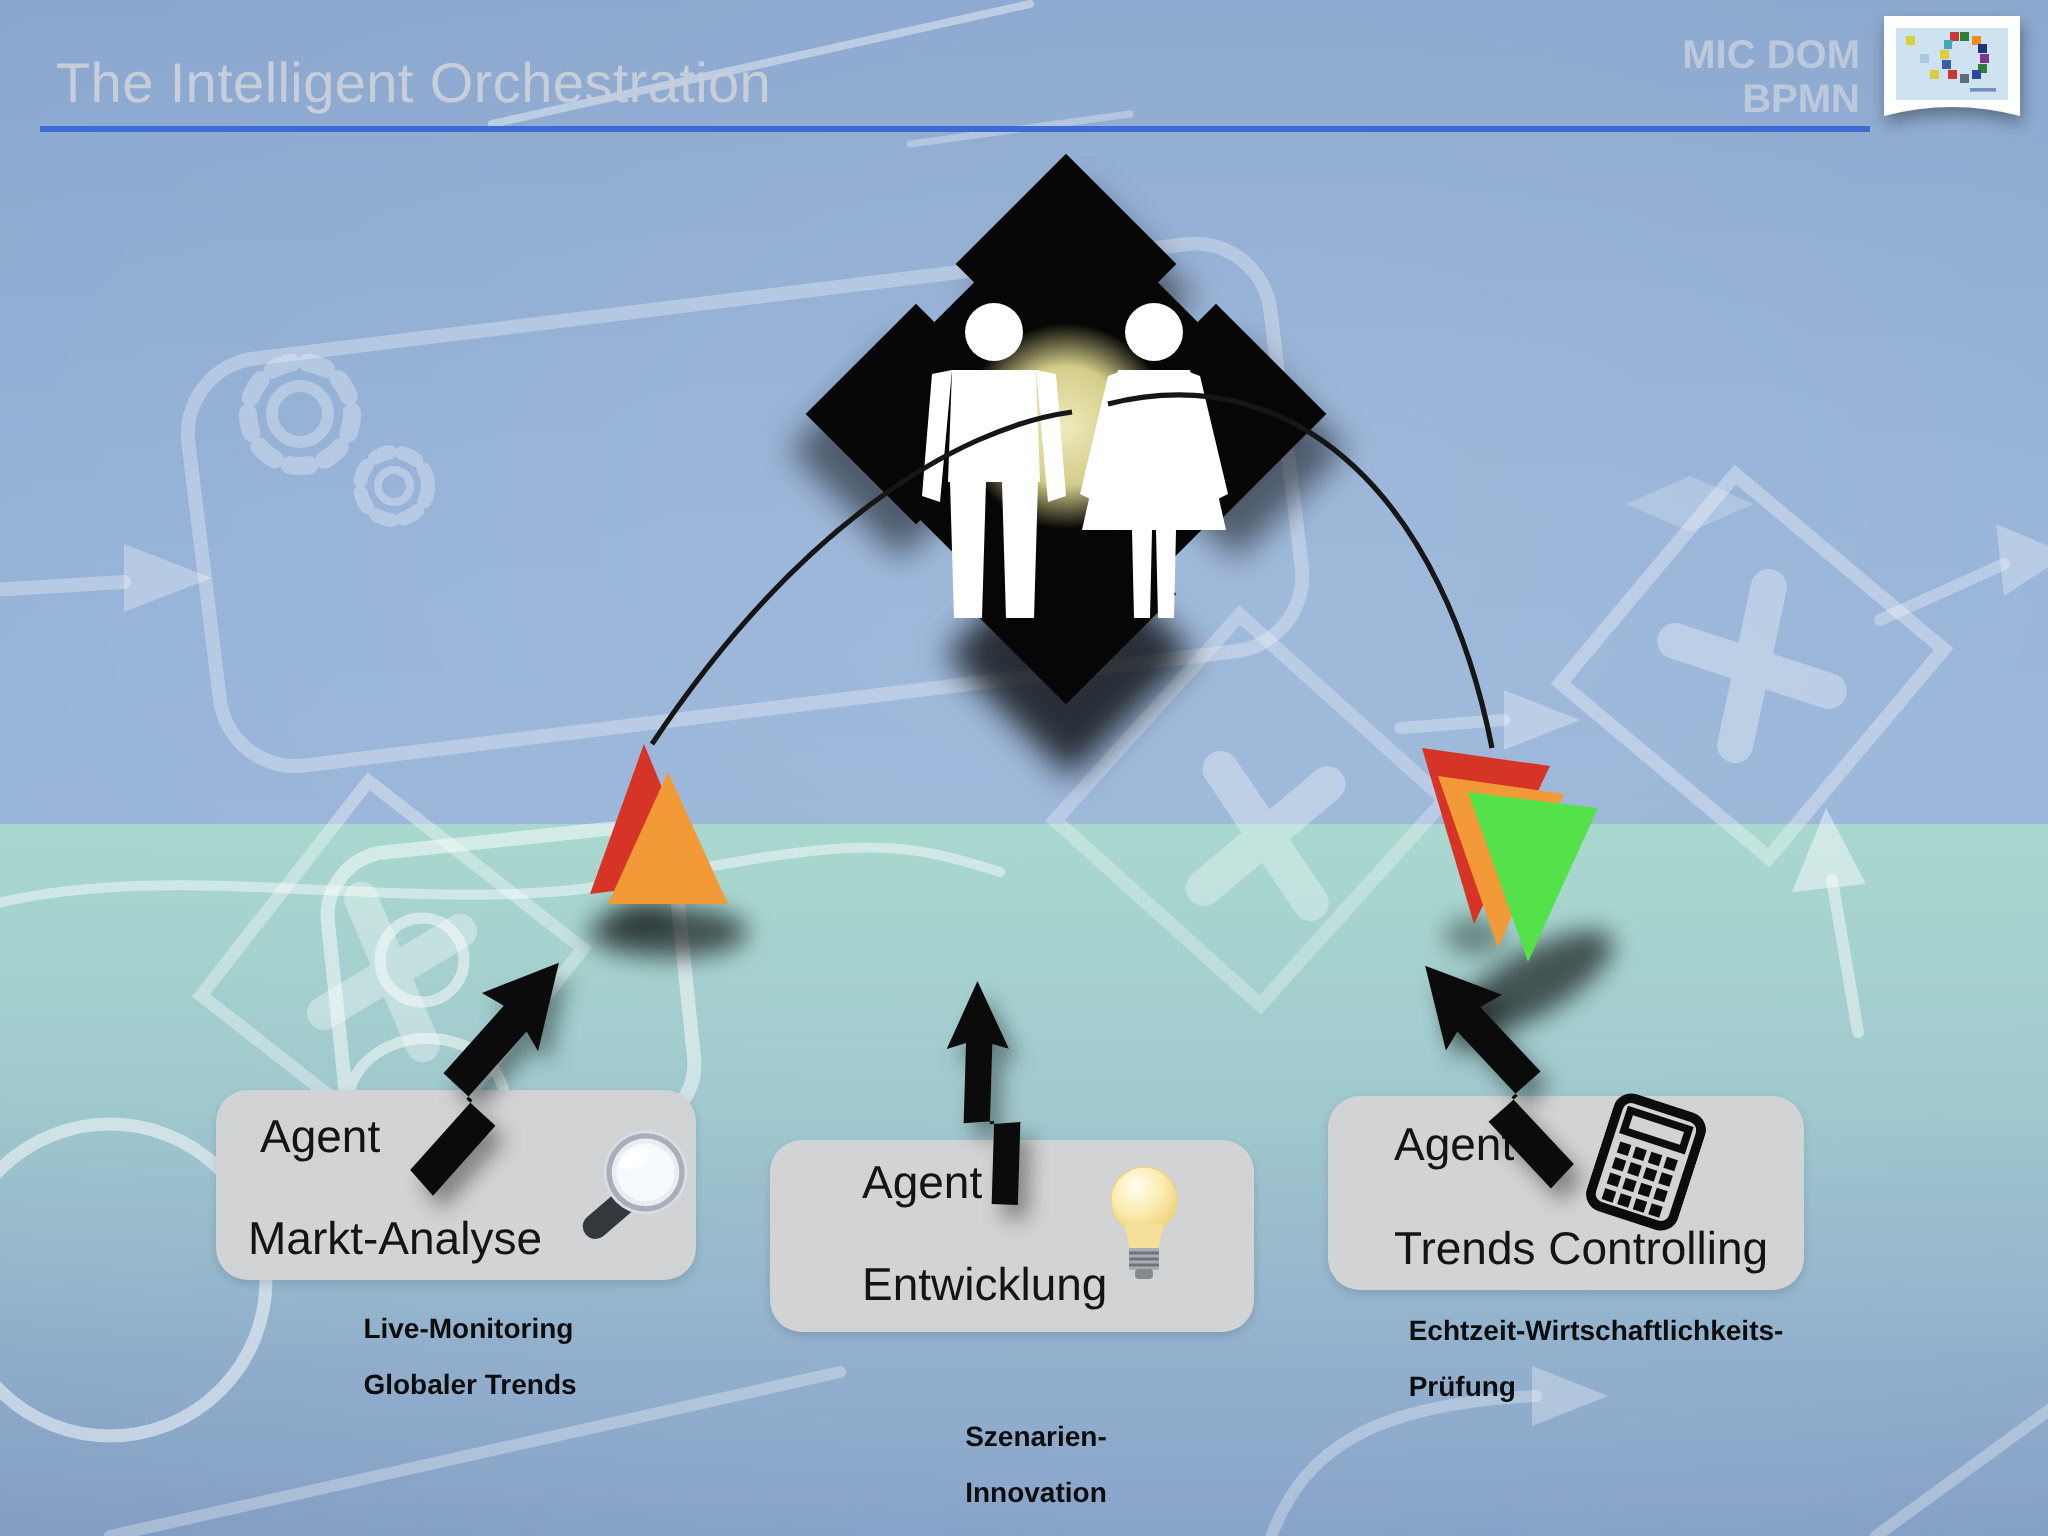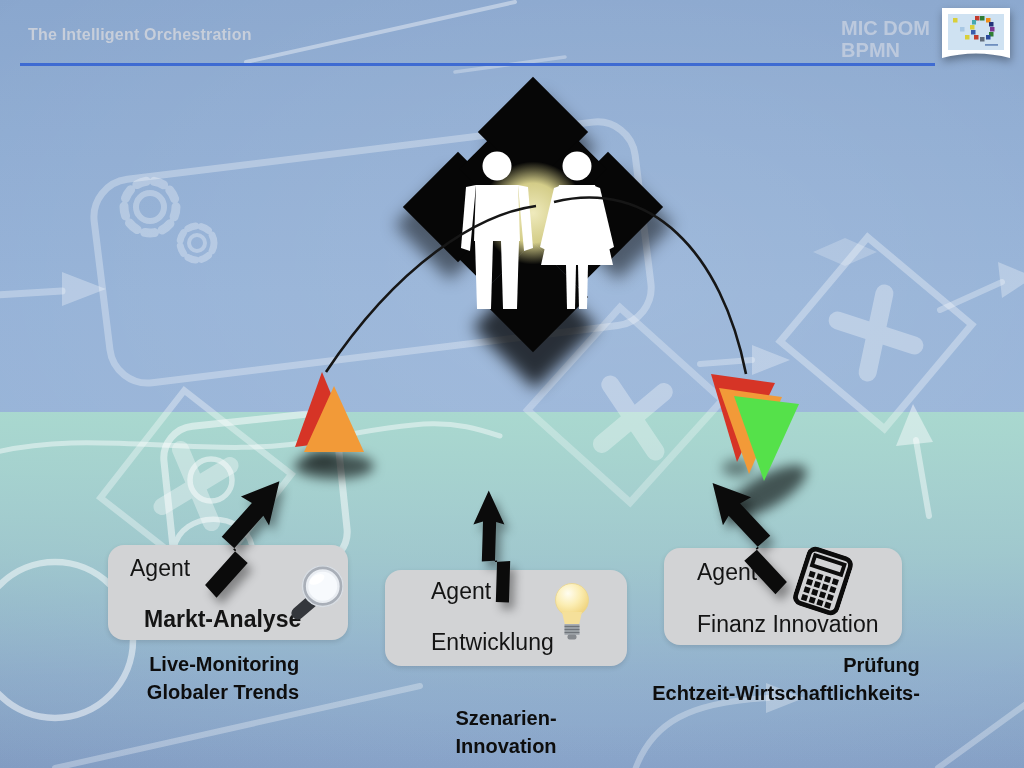--- a/index.html
+++ b/index.html
@@ -25,63 +25,63 @@
   }
 
   svg.art    { position:absolute; left:0; top:0; z-index:2; }
   svg.fg-art { position:absolute; z-index:6; pointer-events:none;
                filter:drop-shadow(5px 7px 5px rgba(0,0,0,0.38)); }
 
   
   .header { position:absolute; inset:0; z-index:8; pointer-events:none; }
   .page-title {
     position:absolute; left:28px; top:26px;
-    font-size:16px; font-weight:bold; letter-spacing:0.2px;
+    font-size:28px; font-weight:normal; letter-spacing:0.2px;
     color:var(--title_text, #C7CEDA);
   }
   .title-underline {
     position:absolute; left:20px; top:63px; width:915px; height:2.5px;
     background:var(--underline, #3E6BD2);
   }
   .watermark {
-    position:absolute; right:94px; top:17px; text-align:left;
+    position:absolute; right:94px; top:17px; text-align:right;
     font-size:20px; font-weight:bold; line-height:22px;
     color:var(--watermark_text, #BCC9DD);
   }
   .logo-wrap { position:absolute; left:941px; top:7px;
                filter:drop-shadow(1px 4px 4px rgba(0,0,0,0.35)); }
 
   
   .agent-box {
     position:absolute; z-index:4; border-radius:16px;
     background:var(--box_bg, #D2D3D5);
     box-shadow:0 2px 5px rgba(0,0,0,0.12);
   }
   #box-market     { left:108px; top:545px; width:240px; height:95px; }
   #box-innovation { left:385px; top:570px; width:242px; height:96px; }
   #box-finance    { left:664px; top:548px; width:238px; height:97px; }
   .agent-name, .agent-role {
     position:absolute; font-size:23px; color:var(--box_text, #141414); white-space:nowrap;
   }
   #box-market .agent-name     { left:22px; top:10px; }
-  #box-market .agent-role     { left:36px; top:61px;font-weight:bold; }
+  #box-market .agent-role     { left:16px; top:61px; }
   #box-innovation .agent-name { left:46px; top:8px; }
   #box-innovation .agent-role { left:46px; top:59px; }
   #box-finance .agent-name    { left:33px; top:11px; }
   #box-finance .agent-role    { left:33px; top:63px; }
   .box-icon { position:absolute; }
   #box-market .box-icon     { left:180px; top:15px; }
   #box-innovation .box-icon { left:169px; top:10px; }
   #box-finance .box-icon    { left:135px; top:2px; transform:rotate(18deg); }
 
   
   .caption {
     position:absolute; z-index:5; transform:translateX(-50%);
-    text-align:right; font-weight:bold; font-size:20px; line-height:28px;
-    color:var(--caption_text, #0D0D0D); white-space:nowrap;
+    text-align:left; font-weight:bold; font-size:14px; line-height:28px;
+    color:var(--caption_text, #0D0D0D); white-space:nowrap;margin-left:12px;
   }
   #caption-market     { left:223px; top:650px; }
   #caption-innovation { left:506px; top:704px; }
   #caption-finance    { left:786px; top:651px; }
 </style>
 </head>
 <body>
 
 <div class="slide">
 
@@ -255,21 +255,21 @@
       <rect x="10.5" y="43" width="15" height="11" fill="#A8ADB3"></rect>
       <line x1="10.5" y1="45.5" x2="25.5" y2="45.5" stroke="#6F747A" stroke-width="1.5"></line>
       <line x1="10.5" y1="48.5" x2="25.5" y2="48.5" stroke="#6F747A" stroke-width="1.5"></line>
       <line x1="10.5" y1="51.5" x2="25.5" y2="51.5" stroke="#6F747A" stroke-width="1.5"></line>
       <rect x="13.5" y="53.5" width="9" height="5" rx="2" fill="#85898E"></rect>
     </svg>
   </div>
 
   <div class="agent-box" id="box-finance">
     <span class="agent-name">Agent</span>
-    <span class="agent-role">Finanz Innovation</span>
+    <span class="agent-role">Trends Controlling</span>
     <svg class="box-icon" width="48" height="62" viewBox="0 0 50 64">
       <rect x="2.5" y="2.5" width="45" height="59" rx="7" fill="none" stroke="#0C0C0C" stroke-width="5"></rect>
       <rect x="9" y="9" width="32" height="11" fill="none" stroke="#0C0C0C" stroke-width="4"></rect>
       <g fill="#0C0C0C">
         <rect x="9" y="26" width="6" height="6"></rect>
           <rect x="17.5" y="26" width="6" height="6"></rect>
         <rect x="26" y="26" width="6" height="6"></rect>
           <rect x="34.5" y="26" width="6" height="6"></rect>
         <rect x="9" y="34.5" width="6" height="6"></rect>
           <rect x="17.5" y="34.5" width="6" height="6"></rect>
@@ -303,22 +303,22 @@
 
   <div class="caption" id="caption-market">
     <div>Live-Monitoring</div>
     <div>Globaler Trends</div>
   </div>
   <div class="caption" id="caption-innovation">
     <div>Szenarien-</div>
     <div>Innovation</div>
   </div>
   <div class="caption" id="caption-finance">
+    <div>Echtzeit-Wirtschaftlichkeits-</div>
     <div>Prüfung</div>
-    <div>Echtzeit-Wirtschaftlichkeits-</div>
   </div>
 
   <div class="header">
     <div class="page-title">The Intelligent Orchestration</div>
     <div class="title-underline"></div>
     <div class="watermark">
       <div>MIC DOM</div>
       <div>BPMN</div>
     </div>
     <div class="logo-wrap">

